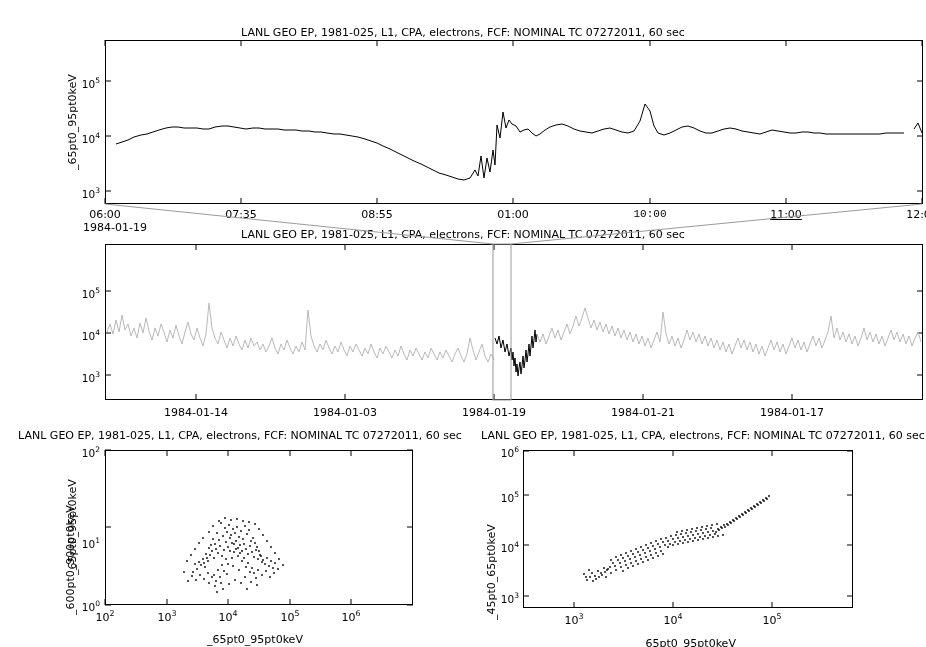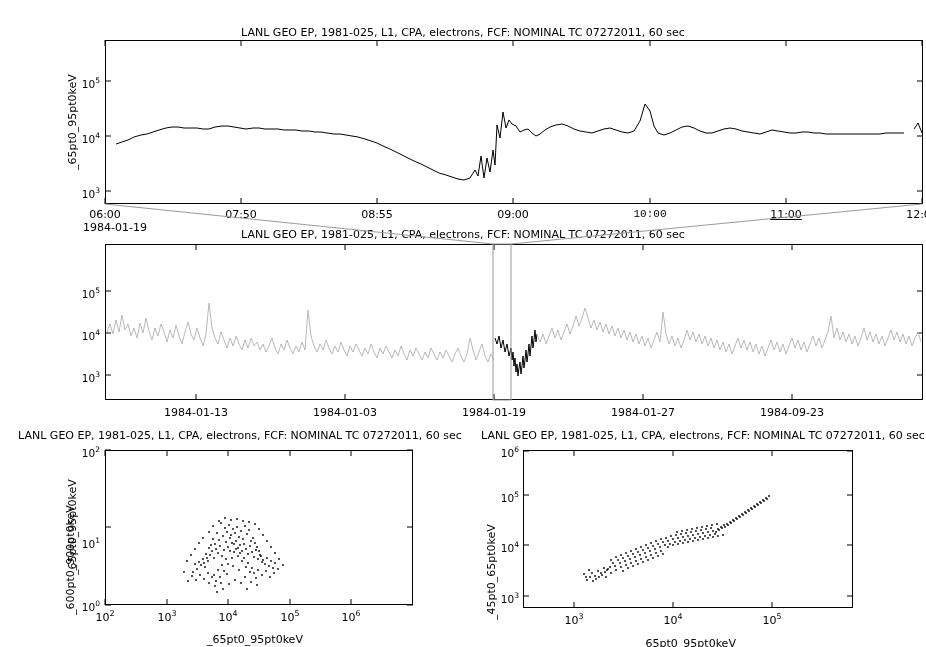--- a/index.html
+++ b/index.html
@@ -108,23 +108,23 @@
 
     <div class="ylabel" style="left:66px;top:170px;">_65pt0_95pt0keV</div>
 
     <div class="axes-frame" style="left:105px;top:40px;width:818px;height:164px;"></div>
 
     <div class="tick-label-y" style="left:62px;top:186px;width:38px;">10<span class="sub">3</span></div>
     <div class="tick-label-y" style="left:62px;top:131px;width:38px;">10<span class="sub">4</span></div>
     <div class="tick-label-y" style="left:62px;top:76px;width:38px;">10<span class="sub">5</span></div>
 
     <div class="tick-label-x" style="left:85px;top:208px;width:40px;">06:00</div>
-    <div class="tick-label-x" style="left:221px;top:208px;width:40px;">07:50</div>
+    <div class="tick-label-x" style="left:221px;top:208px;width:40px;">07:35</div>
     <div class="tick-label-x" style="left:357px;top:208px;width:40px;">08:55</div>
-    <div class="tick-label-x" style="left:493px;top:208px;width:40px;">09:00</div>
+    <div class="tick-label-x" style="left:493px;top:208px;width:40px;">01:00</div>
     <div class="tick-label-x" style="left:630px;top:208px;width:40px;font-family:Liberation Mono, monospace;">10:00</div>
     <div class="tick-label-x" style="left:766px;top:208px;width:40px;text-decoration:underline;">11:00</div>
     <div class="tick-label-x" style="left:902px;top:208px;width:40px;">12:00</div>
     <div class="tick-label-x" style="left:83px;top:221px;width:90px;text-align:left;">1984-01-19</div>
 
     <svg width="926" height="230" style="position:absolute;left:0;top:0;">
 
       <g class="tickmark">
         <line x1="105" y1="191" x2="111" y2="191"></line>
           <line x1="917" y1="191" x2="923" y2="191"></line>
@@ -176,25 +176,25 @@
     <div class="plot-title" style="left:0px;top:8px;width:926px;">LANL GEO EP, 1981-025, L1, CPA, electrons, FCF: NOMINAL TC 07272011, 60 sec</div>
 
     <div class="ylabel" style="left:66px;top:355px;">_65pt0_95pt0keV</div>
 
     <div class="axes-frame" style="left:105px;top:24px;width:818px;height:156px;"></div>
 
     <div class="tick-label-y" style="left:62px;top:150px;width:38px;">10<span class="sub">3</span></div>
     <div class="tick-label-y" style="left:62px;top:108px;width:38px;">10<span class="sub">4</span></div>
     <div class="tick-label-y" style="left:62px;top:66px;width:38px;">10<span class="sub">5</span></div>
 
-    <div class="tick-label-x" style="left:146px;top:186px;width:100px;">1984-01-13</div>
+    <div class="tick-label-x" style="left:146px;top:186px;width:100px;">1984-01-14</div>
     <div class="tick-label-x" style="left:295px;top:186px;width:100px;">1984-01-03</div>
     <div class="tick-label-x" style="left:444px;top:186px;width:100px;">1984-01-19</div>
-    <div class="tick-label-x" style="left:593px;top:186px;width:100px;">1984-01-27</div>
-    <div class="tick-label-x" style="left:742px;top:186px;width:100px;">1984-09-23</div>
+    <div class="tick-label-x" style="left:593px;top:186px;width:100px;">1984-01-21</div>
+    <div class="tick-label-x" style="left:742px;top:186px;width:100px;">1984-01-17</div>
 
     <svg width="926" height="205" style="position:absolute;left:0;top:0;">
       <g class="tickmark">
         <line x1="105" y1="155" x2="111" y2="155"></line>
           <line x1="917" y1="155" x2="923" y2="155"></line>
         <line x1="105" y1="113" x2="111" y2="113"></line>
           <line x1="917" y1="113" x2="923" y2="113"></line>
         <line x1="105" y1="71" x2="111" y2="71"></line>
           <line x1="917" y1="71" x2="923" y2="71"></line>
       </g>

